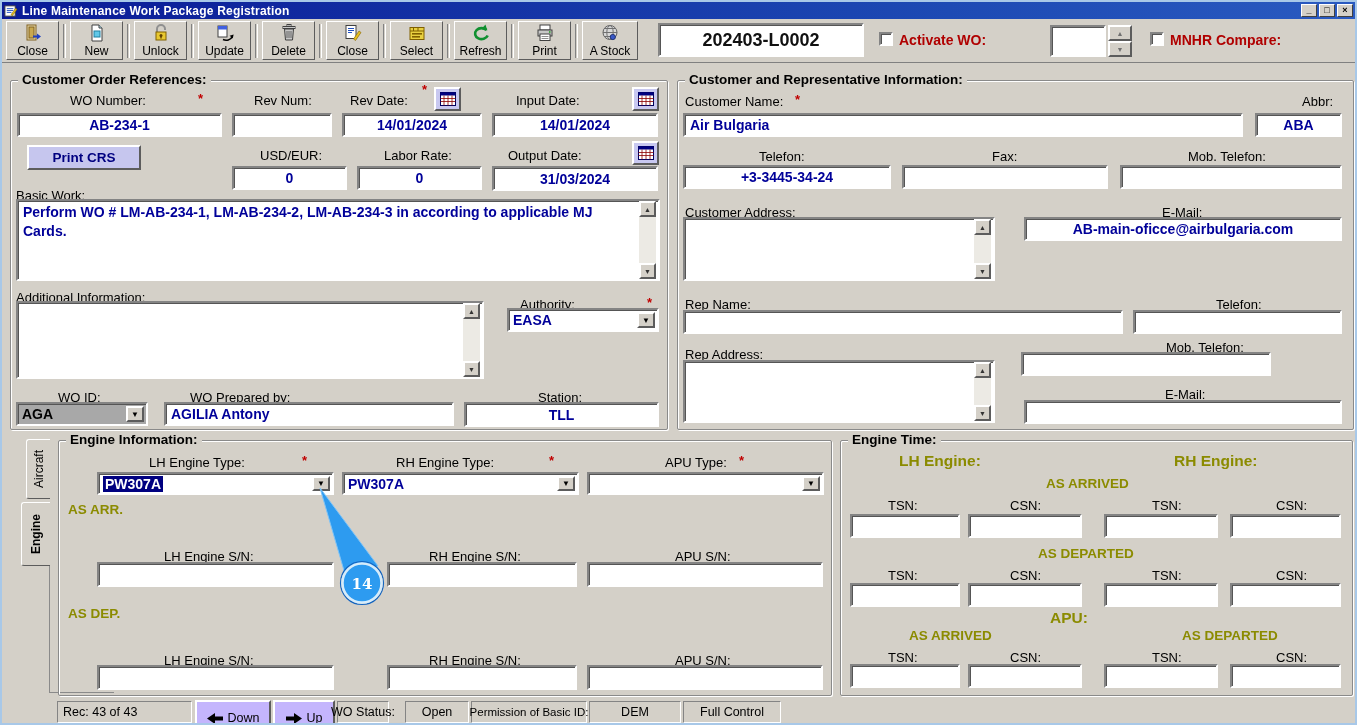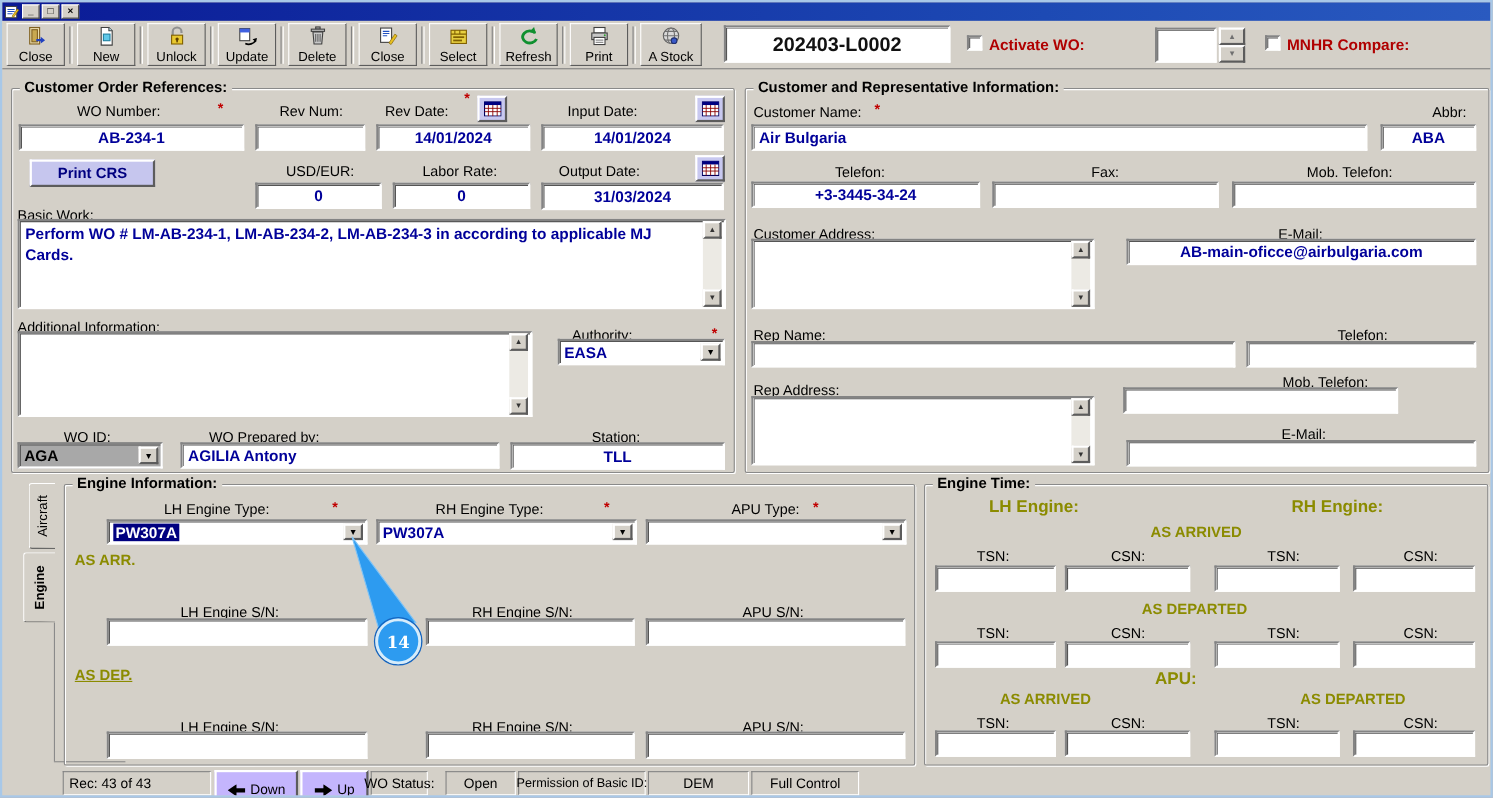--- a/index.html
+++ b/index.html
@@ -96,20 +96,21 @@
 <body>
 
 <div id="win">
 
   <div class="titlebar">
     <svg width="14" height="14" viewBox="0 0 15 14">
       <rect x="1" y="1.5" width="11" height="11" fill="#fff" stroke="#404040"></rect>
       <path d="M3 4.5 h7 M3 6.5 h7 M3 8.5 h5" stroke="#2050C0" stroke-width="1" fill="none"></path>
       <path d="M7.5 11 L12.5 4 L14 5 L9 12 Z" fill="#E8C020" stroke="#806000" stroke-width="0.6"></path>
     </svg>
+    <span class="ttext">Line Maintenance Work Package Registration</span>
     <div class="winctl">_</div>
     <div class="winctl">□</div>
     <div class="winctl">×</div>
   </div>
 
   <div class="toolbar">
     <button class="tbtn">
       <svg width="20" height="20" viewBox="0 0 20 20">
         <rect x="4" y="2" width="9" height="15" fill="#EADCAC" stroke="#806020"></rect>
         <rect x="6" y="4" width="5" height="11" fill="#C8A850" stroke="#806020"></rect>
@@ -365,21 +366,21 @@
   </div>
 
   <span class="olive" style="left:66px; top:500px;">AS ARR.</span>
   <span class="lbl" style="left:162px; top:547px;">LH Engine S/N:</span>
   <span class="lbl" style="left:427px; top:547px;">RH Engine S/N:</span>
   <span class="lbl" style="left:673px; top:547px;">APU S/N:</span>
   <div class="field" style="left:95px; top:560px; width:237px; height:25px;"></div>
   <div class="field" style="left:385px; top:560px; width:190px; height:25px;"></div>
   <div class="field" style="left:585px; top:560px; width:236px; height:25px;"></div>
 
-  <span class="olive" style="left:66px; top:604px;text-decoration:underline;">AS DEP.</span>
+  <span class="olive" style="left:66px; top:604px;">AS DEP.</span>
   <span class="lbl" style="left:162px; top:651px;">LH Engine S/N:</span>
   <span class="lbl" style="left:427px; top:651px;">RH Engine S/N:</span>
   <span class="lbl" style="left:673px; top:651px;">APU S/N:</span>
   <div class="field" style="left:95px; top:663px; width:237px; height:25px;"></div>
   <div class="field" style="left:385px; top:663px; width:190px; height:25px;"></div>
   <div class="field" style="left:585px; top:663px; width:236px; height:25px;"></div>
 
   <div class="group" style="left:838px; top:438px; width:513px; height:256px;">
     <span class="legend">Engine Time:</span>
   </div>

